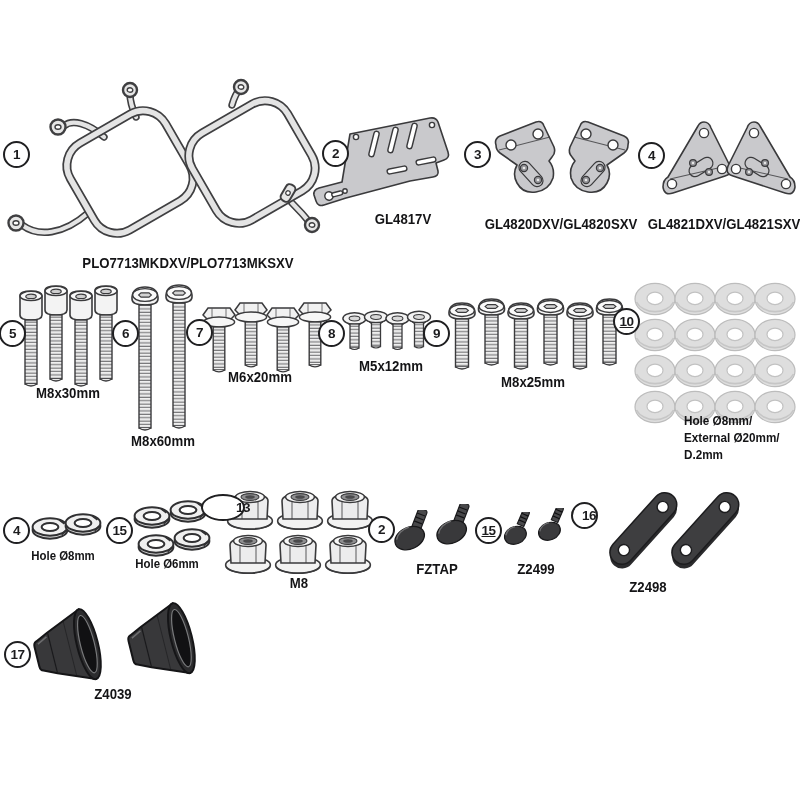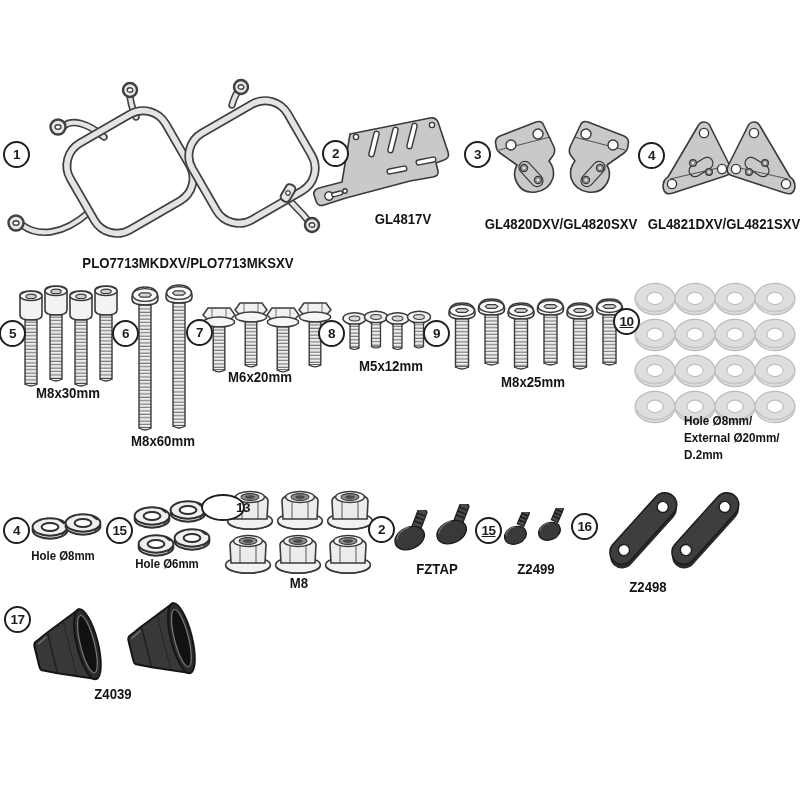--- a/index.html
+++ b/index.html
@@ -384,40 +384,40 @@
 
   <div class="badge" style="left:475px;top:517px;text-decoration:underline;">
       <span>15</span>
     </div>
   <svg style="left:502px;top:504px;" width="72" height="50" viewBox="0 0 72 50">
     <use href="#plg2" x="0" y="8" width="36" height="36"></use>
     <use href="#plg2" x="34" y="4" width="36" height="36"></use>
   </svg>
   <div class="lbl main" style="left:536px;top:560px;">Z2499</div>
 
-  <div class="badge" style="left:571px;top:513px;">
+  <div class="badge" style="left:571px;top:502px;justify-content:flex-end;">
       <span>16</span>
     </div>
   <svg style="left:594px;top:482px;" width="152" height="98" viewBox="0 0 152 98">
     <g transform="rotate(-48 48 48)">
       <rect x="3" y="39" width="88" height="24" rx="12" fill="#2b2b2d"></rect>
       <rect x="6" y="36" width="88" height="24" rx="12" fill="#3e3e40" stroke="#1c1c1e" stroke-width="1.5"></rect>
       <circle cx="21" cy="48" r="5.6" fill="#ffffff" stroke="#1c1c1e" stroke-width="1.4"></circle>
       <circle cx="79" cy="48" r="5.6" fill="#ffffff" stroke="#1c1c1e" stroke-width="1.4"></circle>
     </g>
     <g transform="translate(62,0) rotate(-48 48 48)">
       <rect x="3" y="39" width="88" height="24" rx="12" fill="#2b2b2d"></rect>
       <rect x="6" y="36" width="88" height="24" rx="12" fill="#3e3e40" stroke="#1c1c1e" stroke-width="1.5"></rect>
       <circle cx="21" cy="48" r="5.6" fill="#ffffff" stroke="#1c1c1e" stroke-width="1.4"></circle>
       <circle cx="79" cy="48" r="5.6" fill="#ffffff" stroke="#1c1c1e" stroke-width="1.4"></circle>
     </g>
   </svg>
   <div class="lbl main" style="left:648px;top:578px;">Z2498</div>
 
-  <div class="badge" style="left:4px;top:606px;">
+  <div class="badge" style="left:4px;top:641px;">
       <span>17</span>
     </div>
   <svg style="left:26px;top:600px;" width="190" height="92" viewBox="0 0 190 92">
     <g transform="translate(10,16) rotate(-14 32 33)">
       <path d="M3,18 Q0,19 0,23 L0,43 Q0,47 3,48 L16,54 L52,69 L52,-3 L16,12 Z" fill="#38383a" stroke="#151517" stroke-width="2" stroke-linejoin="round"></path>
       <path d="M16,12 L16,54" stroke="#1a1a1c" stroke-width="1.2"></path>
       <path d="M34,5 L34,61" stroke="#1a1a1c" stroke-width="1" opacity="0.6"></path>
       <ellipse cx="52" cy="33" rx="10.5" ry="36" fill="#2c2c2e" stroke="#151517" stroke-width="2"></ellipse>
       <ellipse cx="52" cy="33" rx="7" ry="29.5" fill="#111113" stroke="#78797b" stroke-width="1.2"></ellipse>
       <path d="M4,21 L14,16" stroke="#6d6d6f" stroke-width="1.5"></path>

